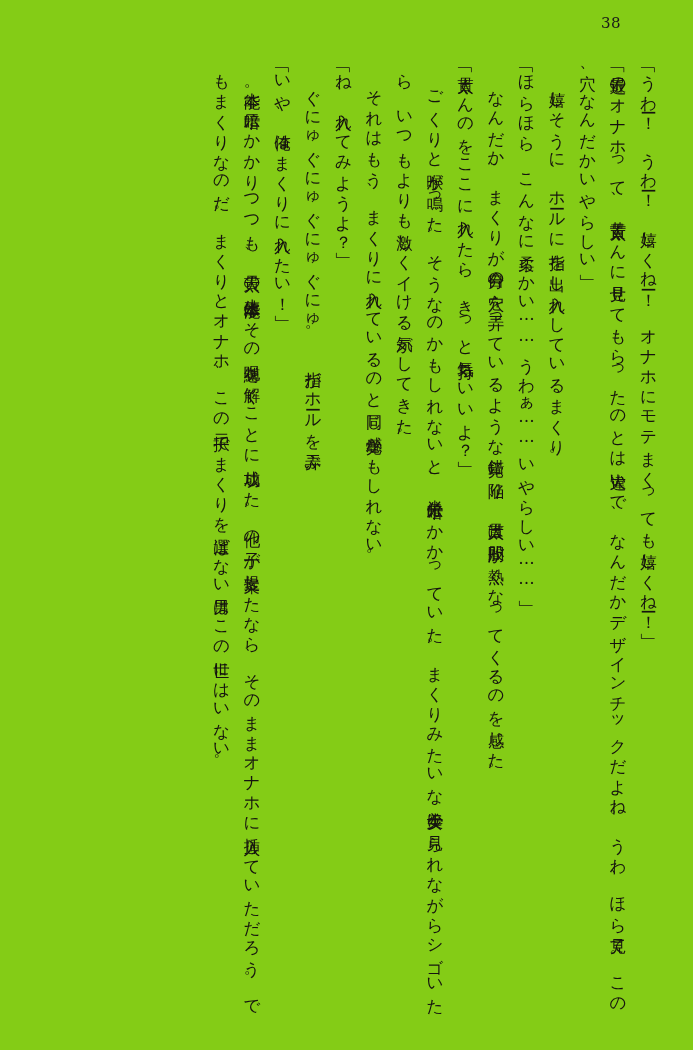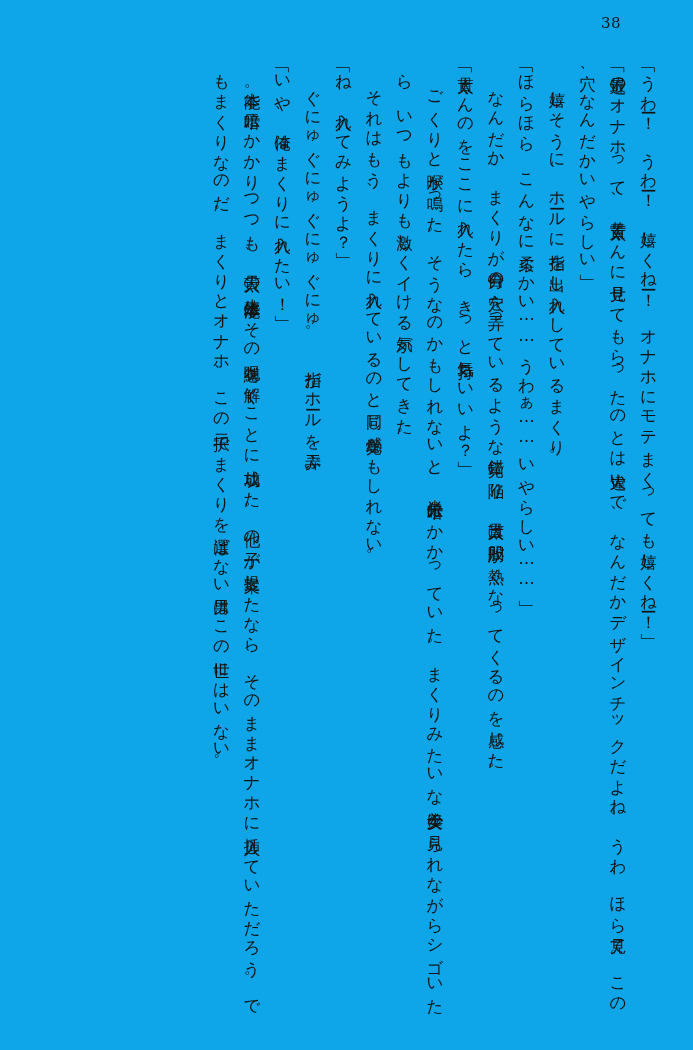--- a/index.html
+++ b/index.html
@@ -11,21 +11,21 @@
     width: 693px;
     height: 1050px;
     overflow: hidden;
     font-family: "DejaVu Serif", "Liberation Serif", serif;
     color: #111111;
   }
   .page {
     position: relative;
     width: 693px;
     height: 1050px;
-    background: #0ea5e9;
+    background: #84cc16;
     box-sizing: border-box;
   }
   .page-number {
     position: absolute;
     top: 14px;
     right: 72px;
     font-size: 15px;
     letter-spacing: 0.5px;
     color: #1a1a1a;
     font-family: "DejaVu Serif", "Liberation Serif", serif;

